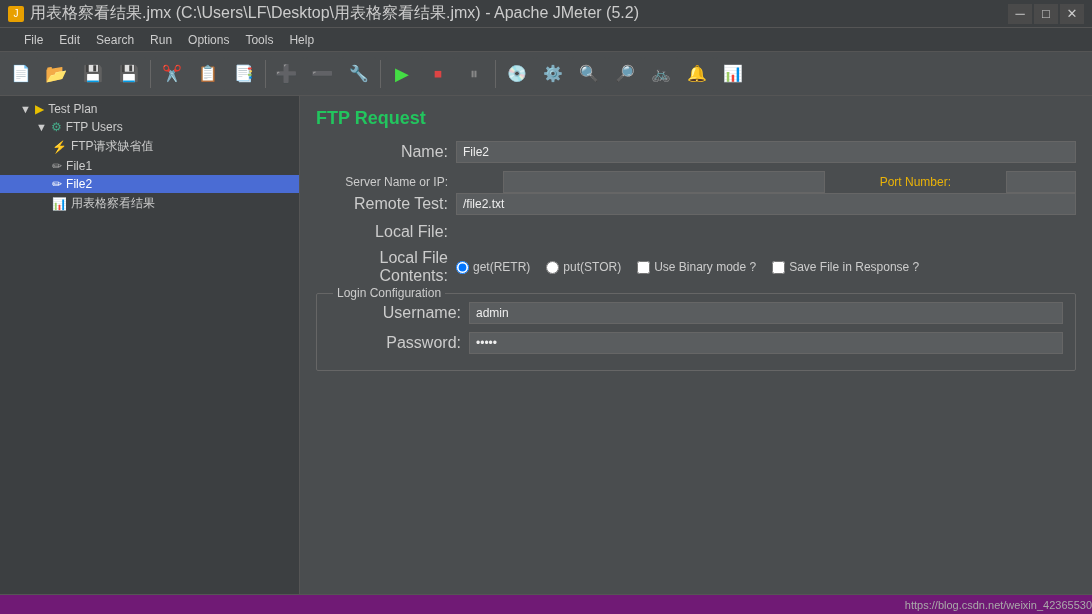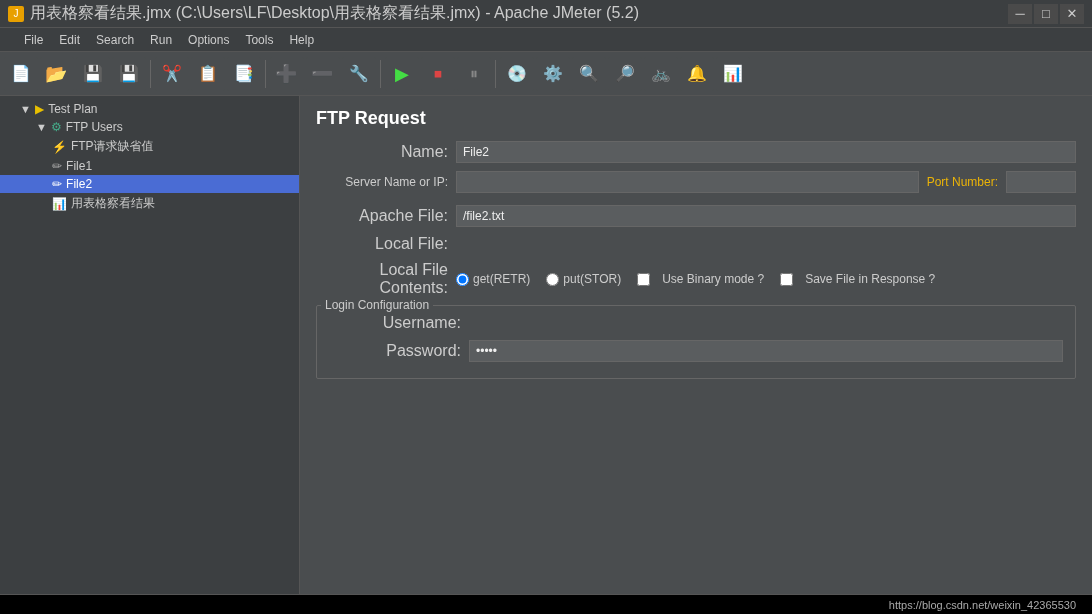--- a/index.html
+++ b/index.html
@@ -28,41 +28,41 @@
     .sidebar { width: 300px; background: #3c3f41; border-right: 1px solid #555; overflow-y: auto; padding: 4px 0; }
     .tree-item { display: flex; align-items: center; padding: 2px 4px; cursor: pointer; color: #ccc; font-size: 12px; }
     .tree-item.selected { background: #4a6cd4; color: #fff; }
     .tree-item .indent1 { width: 16px; display: inline-block; }
     .tree-item .indent2 { width: 32px; display: inline-block; }
     .tree-icon { margin-right: 4px; font-size: 11px; }
 
     
     .content { flex: 1; background: #4a4d4f; overflow-y: auto; padding: 12px 16px; }
 
-    .section-title { font-size: 18px; color: #ffffff; margin-bottom: 12px; font-weight: bold; }
+    .section-title { font-size: 18px; color: #22c55e; margin-bottom: 12px; font-weight: bold; }
 
     .form-row { display: flex; align-items: center; margin-bottom: 8px; }
     .form-label { width: 140px; color: #ccc; font-size: 16px; text-align: right; padding-right: 8px; flex-shrink: 0; }
     .form-input { flex: 1; background: #5a5d5f; border: 1px solid #666; color: #eee; padding: 3px 6px; font-size: 12px; height: 22px; }
 
-    .server-row { display: flex; align-items: center; margin-bottom: 12px; }
+    .server-row { display: flex; align-items: center; margin-bottom: 0; gap: 47px; }
     .server-label { width: 140px; color: #ccc; font-size: 12px; text-align: right; padding-right: 8px; flex-shrink: 0; }
     .server-input { flex: 1; background: #5a5d5f; border: 1px solid #666; color: #eee; padding: 3px 6px; font-size: 12px; height: 22px; }
     .port-label { color: #eab308; font-size: 12px; padding: 0 8px; flex-shrink: 0; }
     .port-input { width: 70px; background: #5a5d5f; border: 1px solid #666; color: #eee; padding: 3px 6px; font-size: 12px; height: 22px; }
 
     .radio-group { display: flex; align-items: flex-end; gap: 16px; }
     .radio-label { display: flex; align-items: center; gap: 4px; color: #ccc; font-size: 12px; cursor: pointer; }
-    .checkbox-label { display: flex; align-items: center; gap: 12px; color: #ccc; font-size: 12px; cursor: pointer; }
+    .checkbox-label { display: flex; align-items: center; gap: 4px; color: #ccc; font-size: 12px; cursor: pointer; }
 
     .login-section { border: 1px solid #666; border-radius: 2px; padding: 8px 12px; margin-top: 8px; position: relative; }
-    .login-section-title { position: absolute; top: -8px; left: 4px; background: #4a4d4f; padding: 0 4px; font-size: 12px; color: #ccc; }
-
-    
-    .status-bar { height: 20px; background: #000000; border-top: 1px solid #555; display: flex; align-items: center; justify-content: flex-end; padding: 0 16px; font-size: 11px; color: #aaa; }
+    .login-section-title { position: absolute; top: -8px; left: 16px; background: #4a4d4f; padding: 0 4px; font-size: 12px; color: #ccc; }
+
+    
+    .status-bar { height: 20px; background: #701a75; border-top: 1px solid #555; display: flex; align-items: center; justify-content: flex-end; padding: 0 0; font-size: 11px; color: #aaa; }
 
     
     ::-webkit-scrollbar { width: 8px; }
     ::-webkit-scrollbar-track { background: #3c3f41; }
     ::-webkit-scrollbar-thumb { background: #666; border-radius: 4px; }
   </style>
 </head>
 <body>
 
 <div class="title-bar">
@@ -171,21 +171,21 @@
 
 
     <div class="server-row">
       <span class="server-label">Server Name or IP:</span>
       <input class="server-input" type="text" value="" style="">
       <span class="port-label">Port Number:</span>
       <input class="port-input" type="text" value="" style="">
     </div>
 
     <div class="form-row">
-      <span class="form-label">Apache File:</span>
+      <span class="form-label">Remote Test:</span>
       <input class="form-input" type="text" value="/file2.txt" style="">
     </div>
 
     <div class="form-row">
       <span class="form-label">Local File:</span>
     </div>
 
     <div class="form-row">
       <span class="form-label">Local File Contents:</span>
       <div class="radio-group">
@@ -206,20 +206,21 @@
           <span>Save File in Response ?</span>
         </label>
       </div>
     </div>
 
     <div class="login-section">
       <span class="login-section-title">Login Configuration</span>
 
       <div class="form-row" style="margin-top:0;">
         <span class="form-label">Username:</span>
+        <input class="form-input" type="text" value="admin" style="">
       </div>
 
       <div class="form-row">
         <span class="form-label">Password:</span>
         <input class="form-input" type="password" value="12345" style="">
       </div>
     </div>
 
   </div>
 </div>

